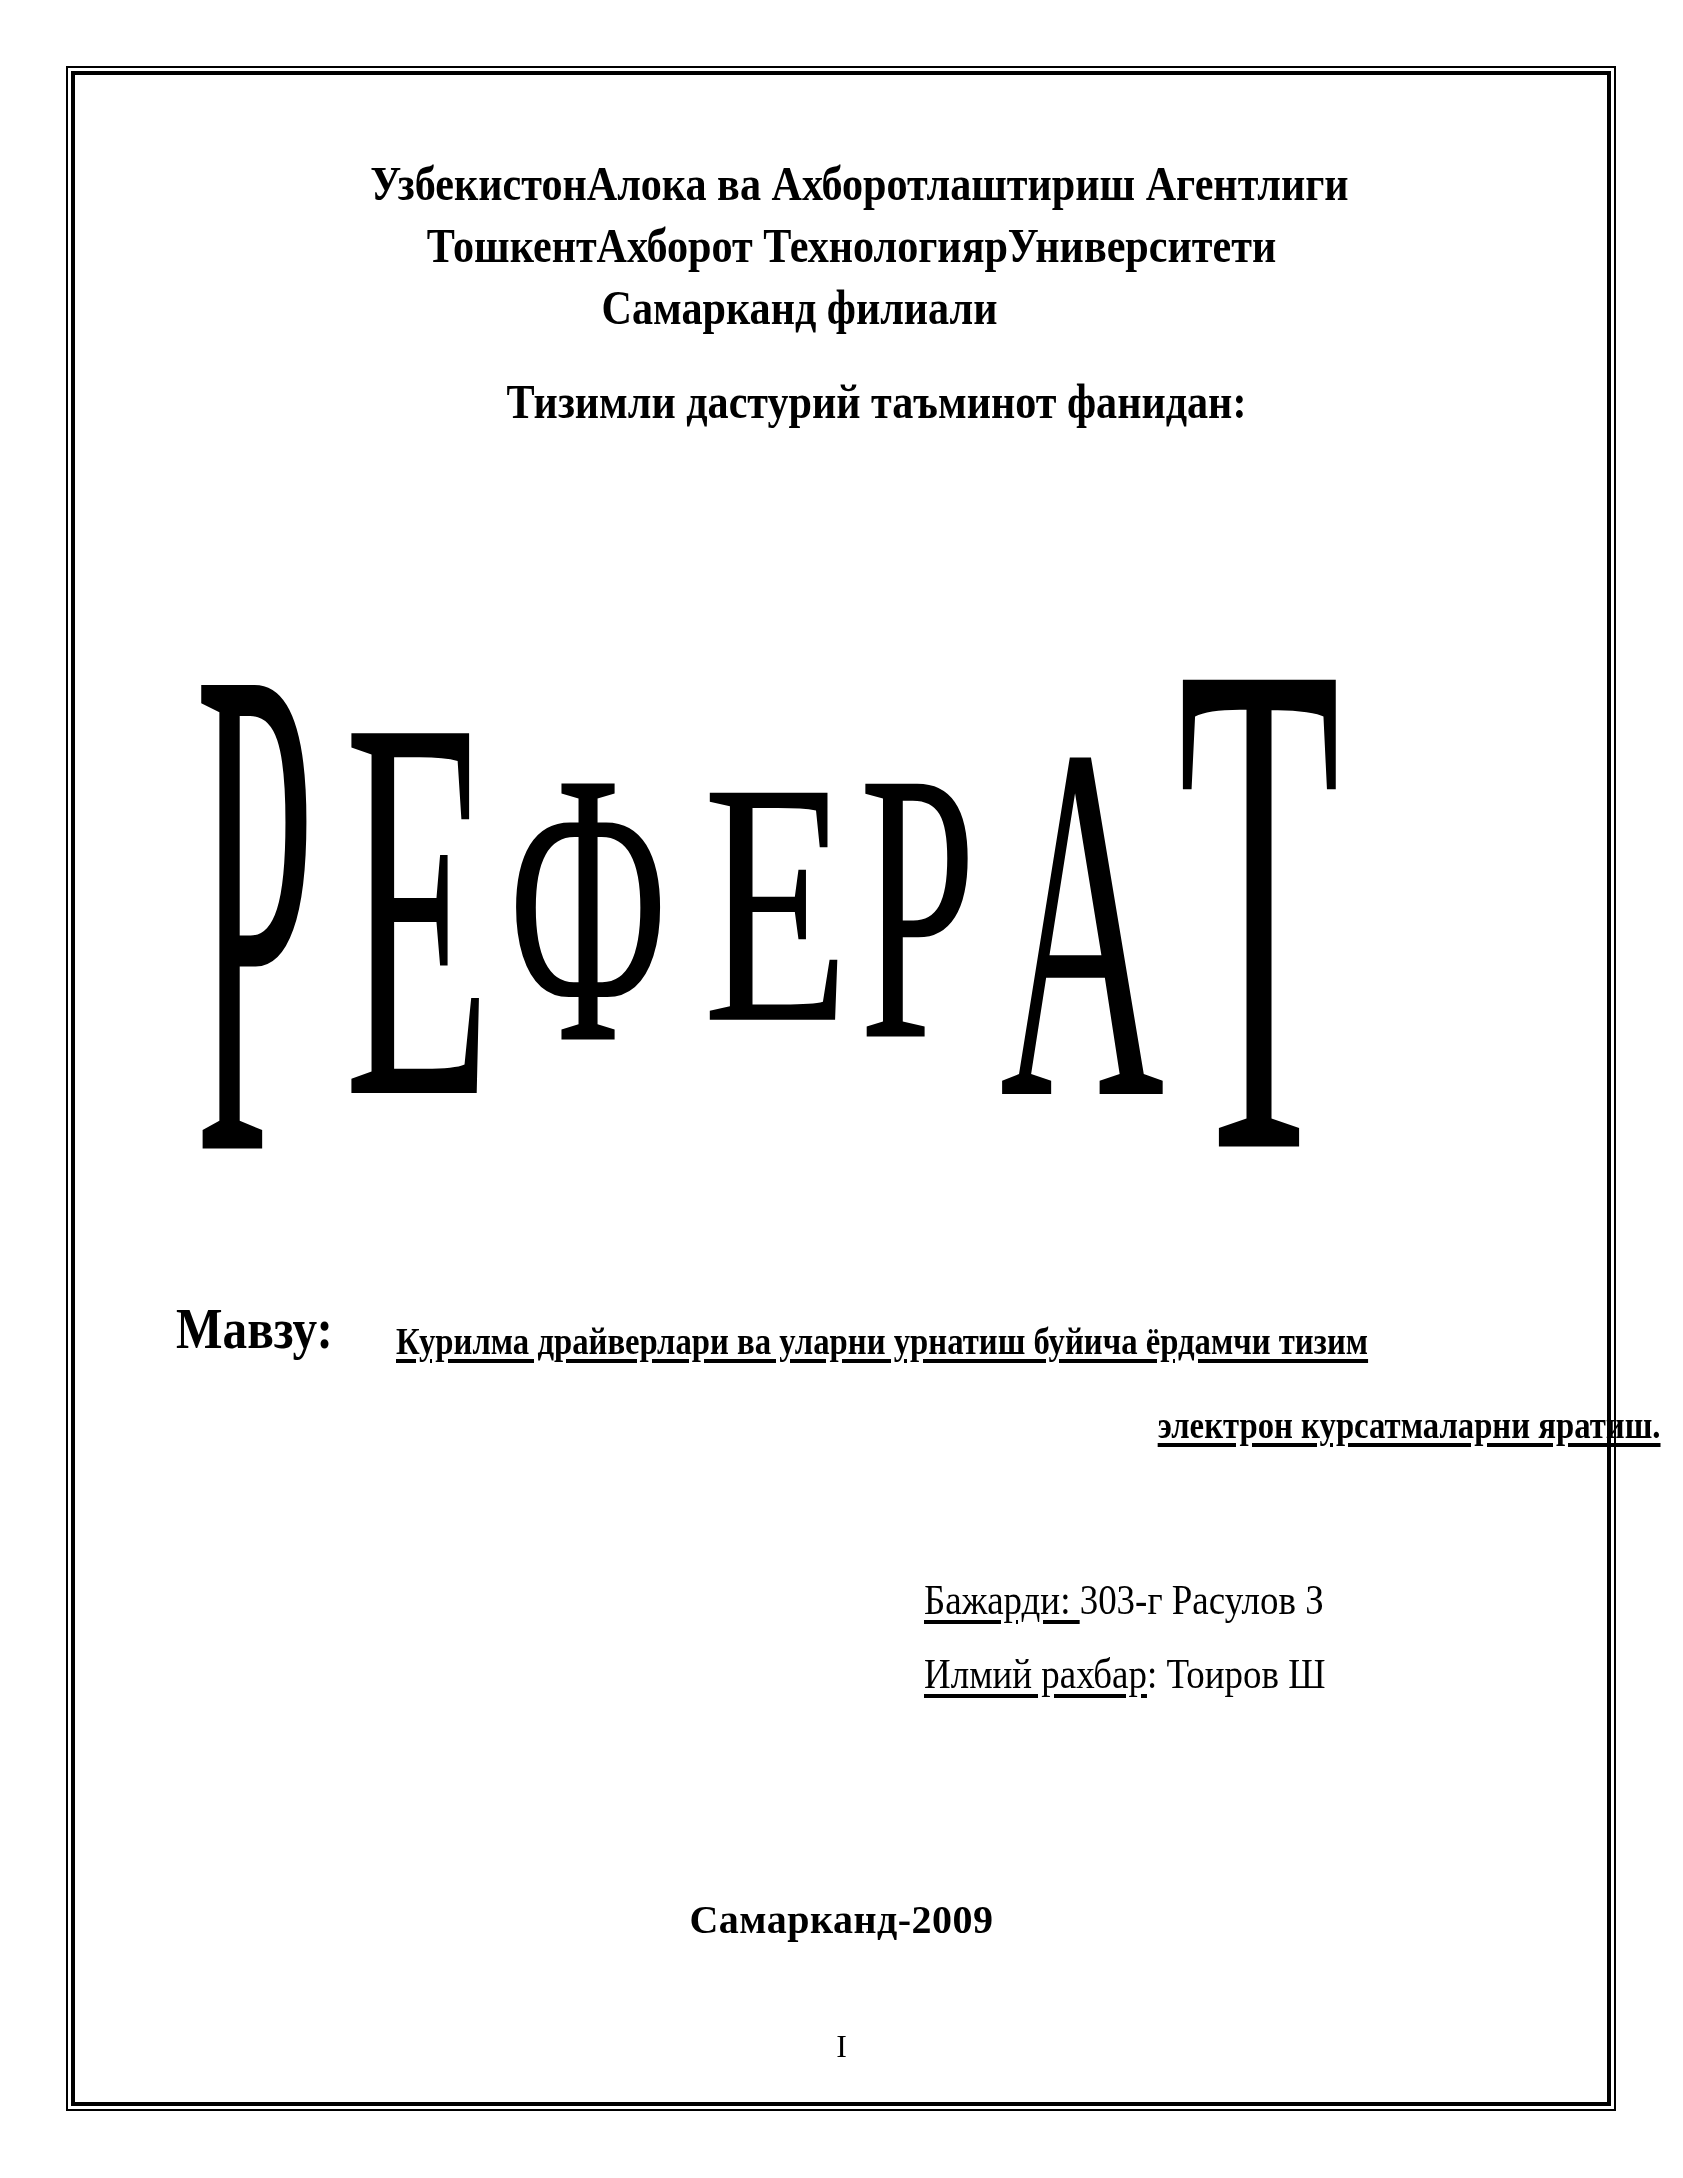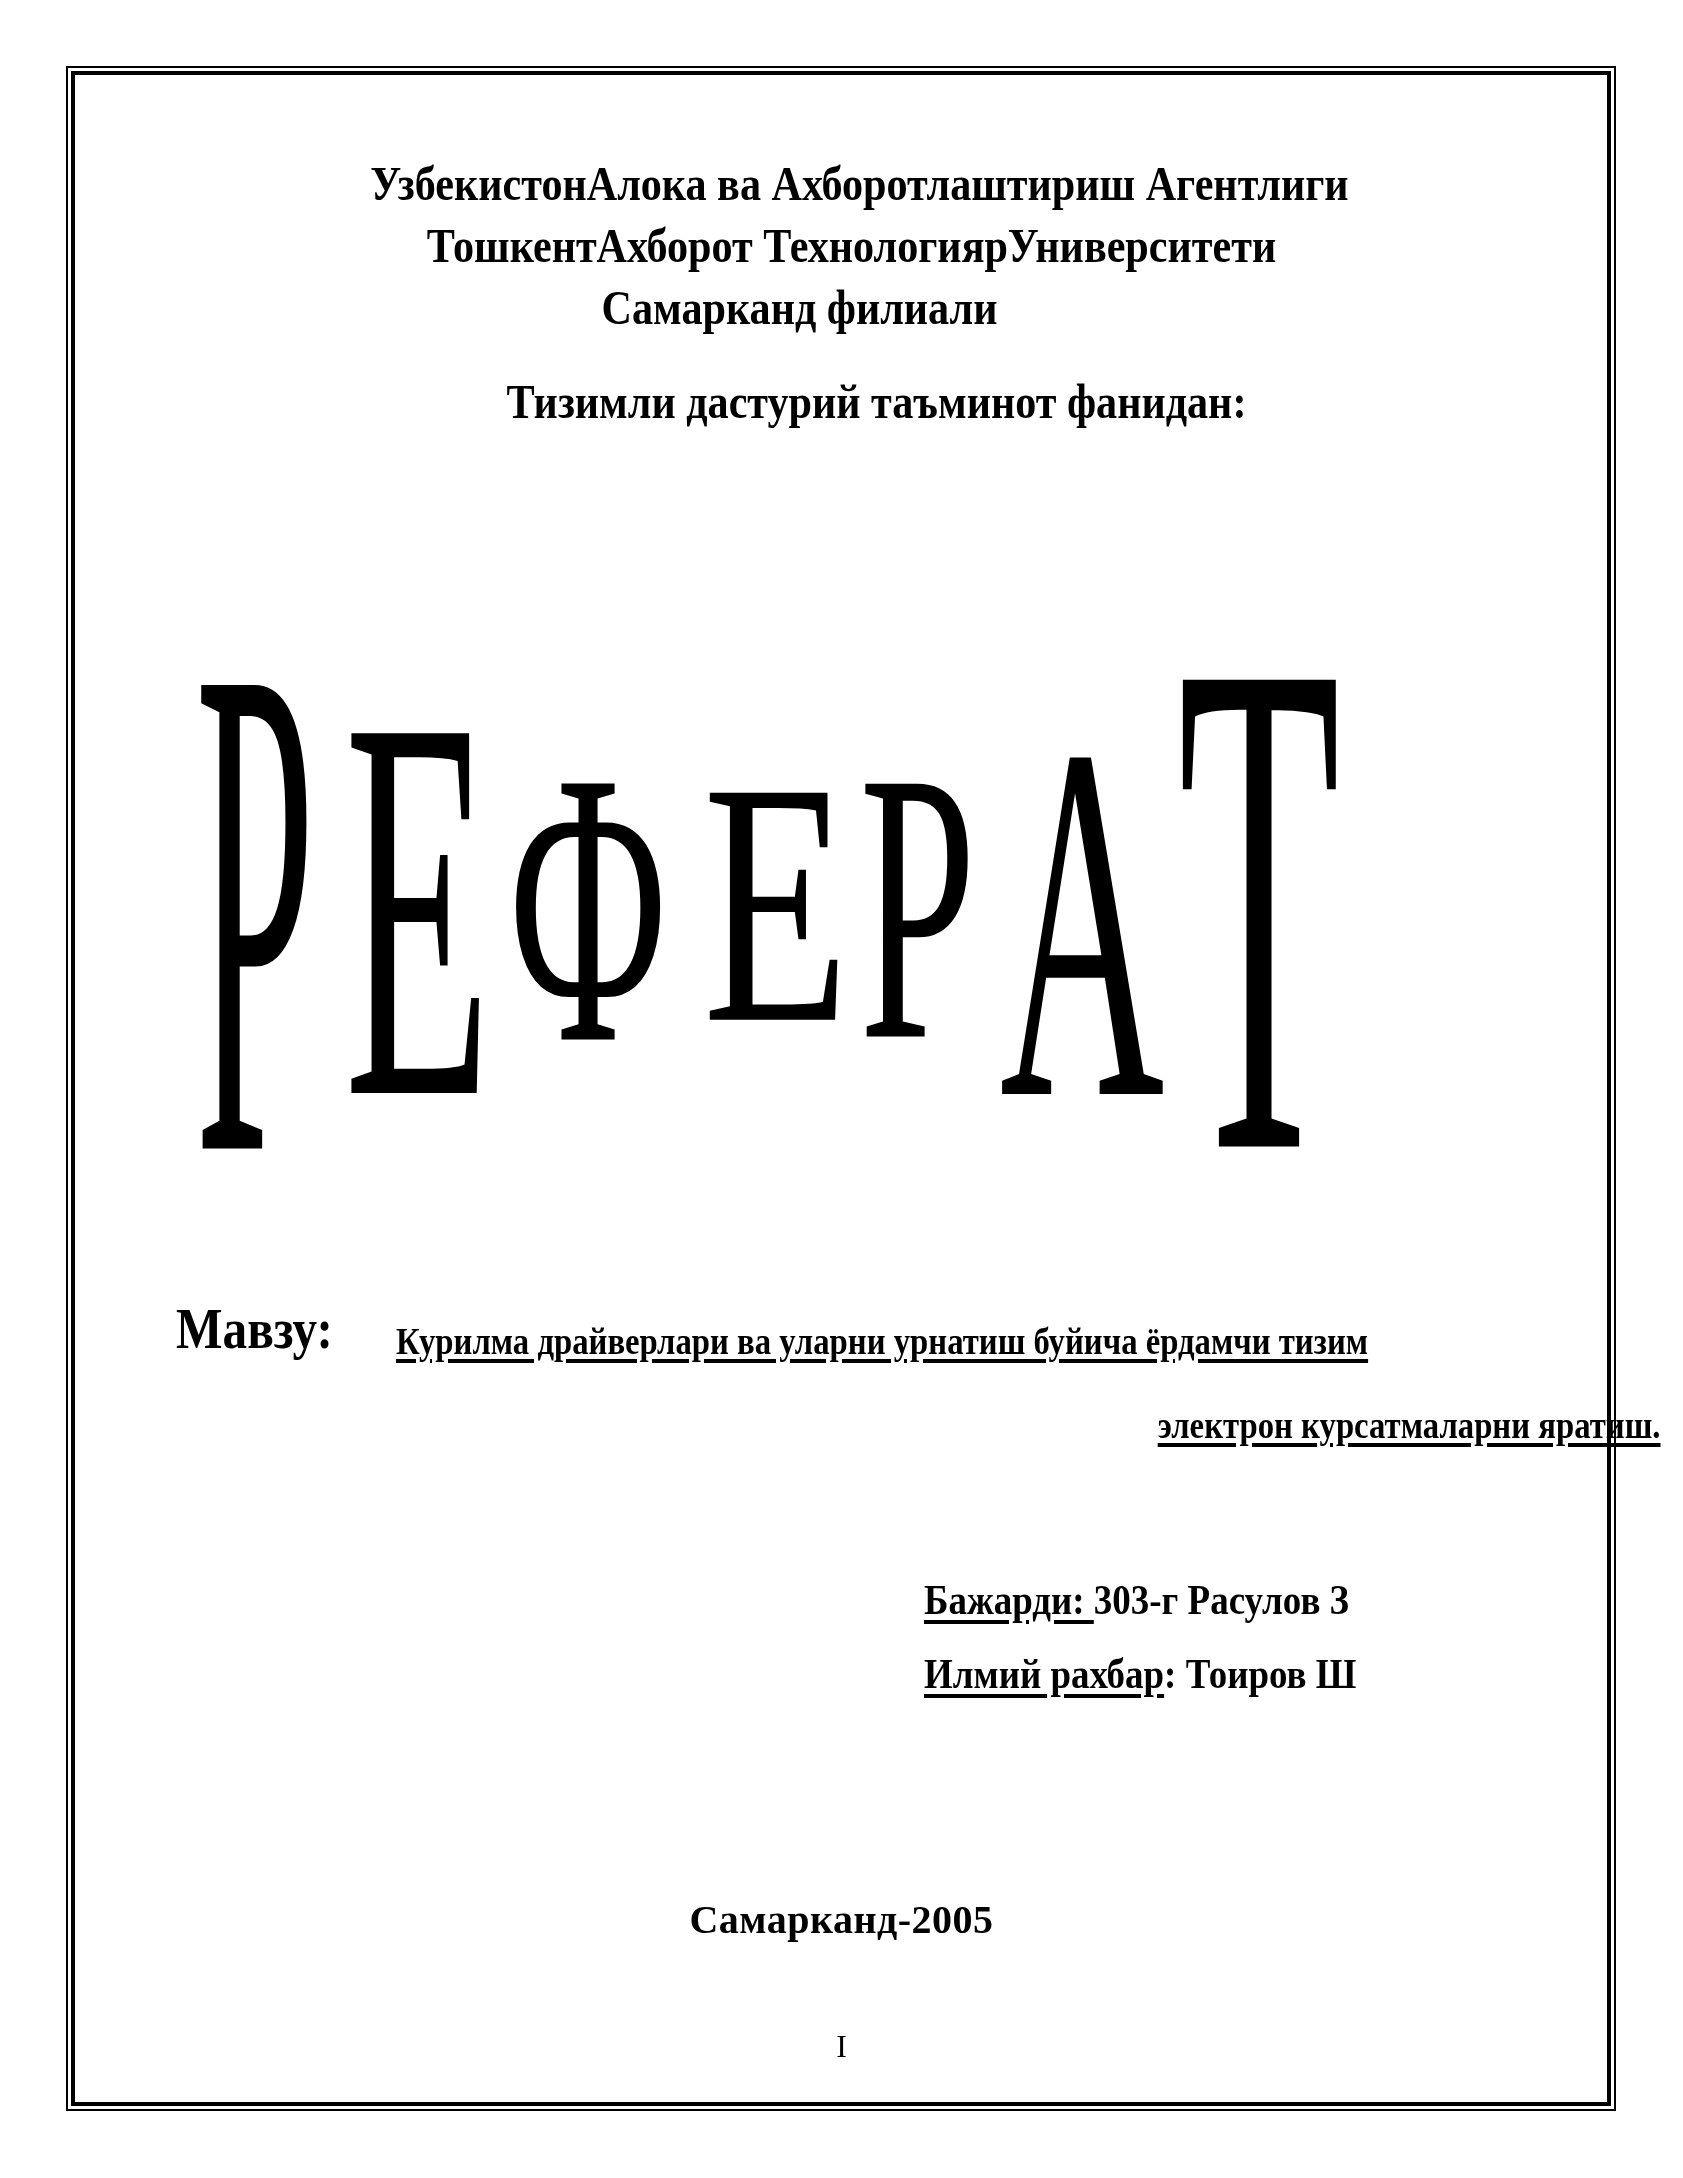--- a/index.html
+++ b/index.html
@@ -110,21 +110,21 @@
       transform: scaleX(0.885);
       position: relative;
       left: 10px;
     }
 
     
     .credit {
       position: absolute;
       left: 924px;
       white-space: nowrap;
-      font-weight: bold;
+      font-weight: normal;
       font-size: 42px;
     }
     .credit-inner {
       display: inline-block;
       transform: scaleX(0.88);
       transform-origin: left;
     }
     .credit .u {
       text-decoration: underline;
       text-decoration-thickness: 4px;
@@ -194,15 +194,15 @@
   <span class="credit-inner">
     <span class="u">Бажарди: </span><span>303-г Расулов З</span>
   </span>
 </div>
 <div class="credit" id="credit2">
   <span class="credit-inner">
     <span class="u">Илмий рахбар</span><span>: </span><span>Тоиров Ш</span>
   </span>
 </div>
 
-<div class="city-year">Самарканд-2005</div>
+<div class="city-year">Самарканд-2009</div>
 <div class="page-number">I</div>
 
 
 </body></html>

